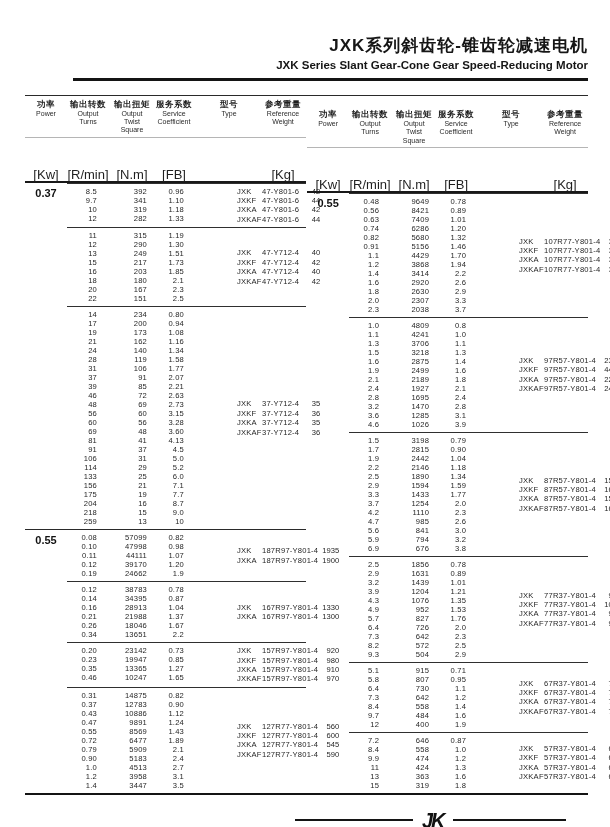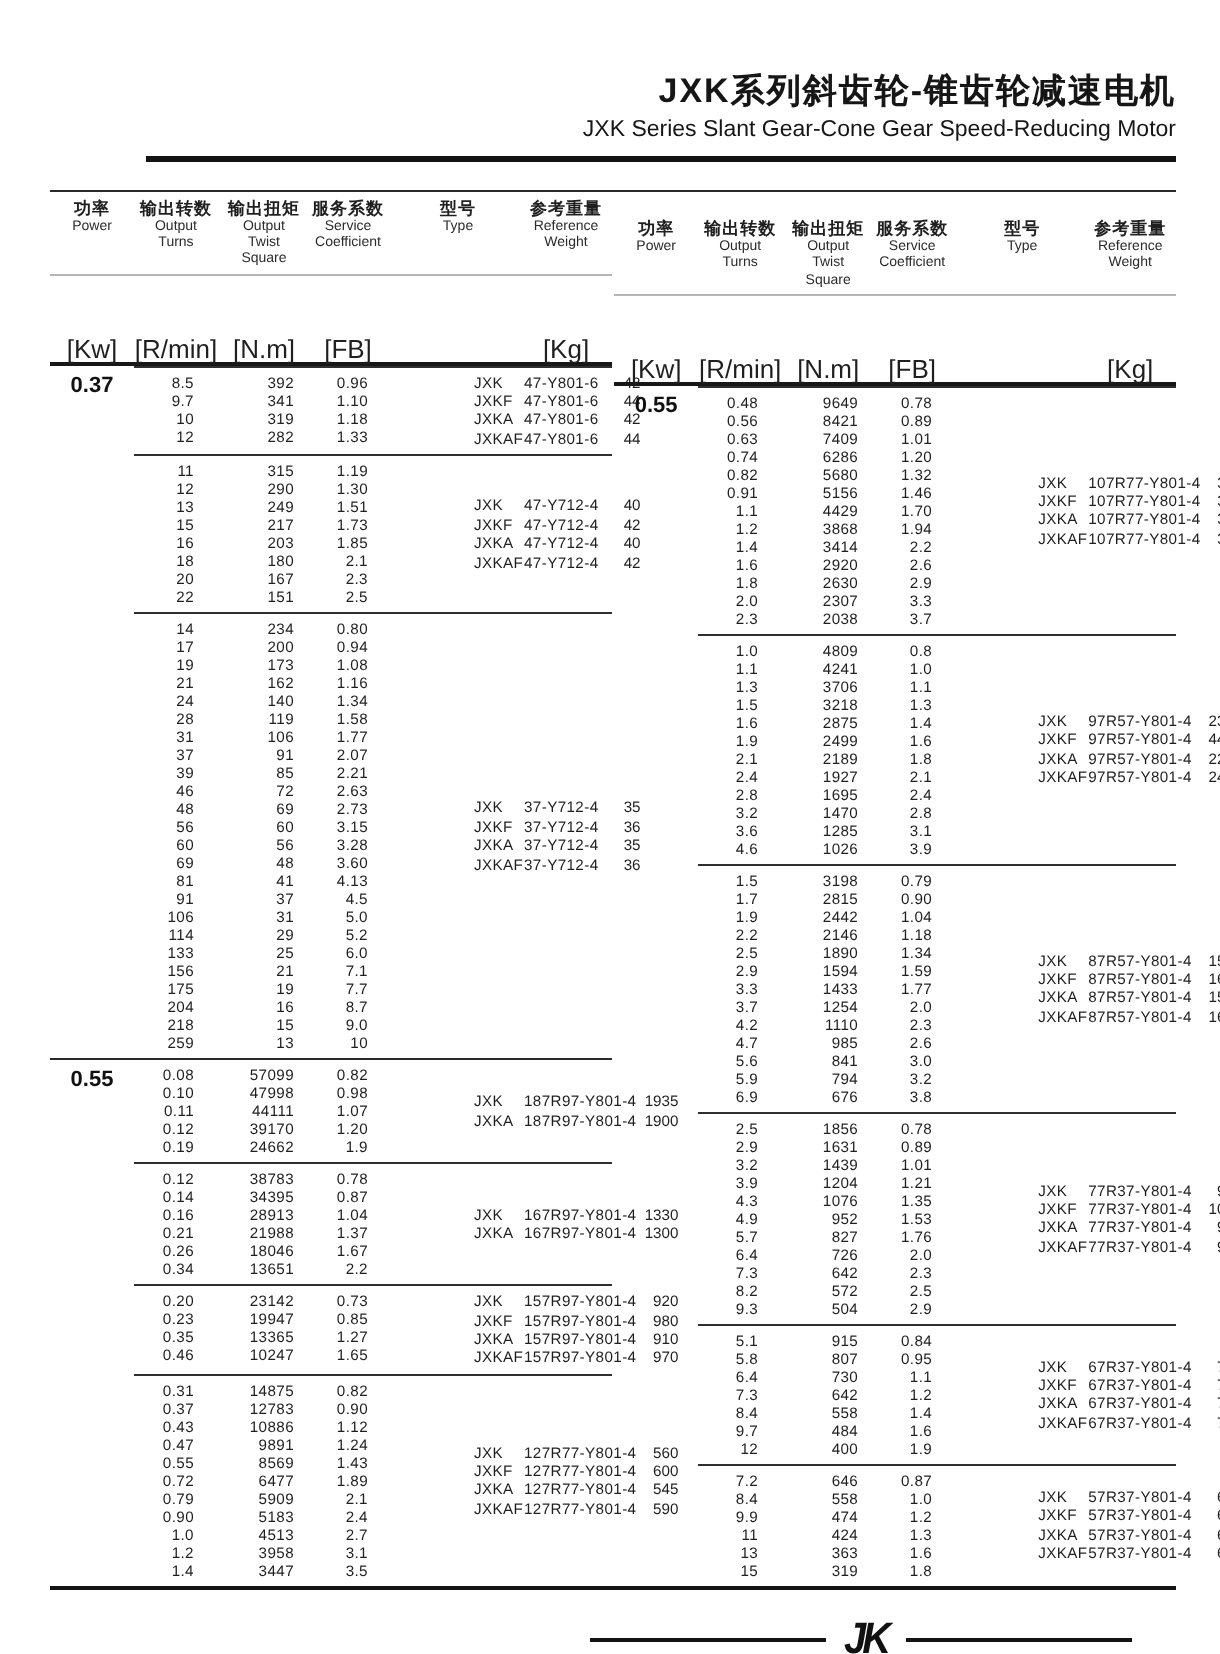--- a/index.html
+++ b/index.html
@@ -7,21 +7,21 @@
   .page {
     position:relative; width:610px; height:827px; background:#fff;
     font-family:"Liberation Sans","DejaVu Sans",sans-serif; color:#1f1f1f;
     overflow:hidden;
   }
   .content { margin:0 22px 0 25px; }
 
   
   .doc-header { padding-top:34px; text-align:right; }
   .title-zh { font-size:17px; font-weight:bold; letter-spacing:1px; color:#161616; }
-  .title-en { font-size:11.5px; font-weight:normal; margin-top:2px; color:#161616; }
+  .title-en { font-size:11.5px; font-weight:bold; margin-top:2px; color:#161616; }
   .title-rule { height:3px; background:#141414; width:515px; margin-left:auto; margin-top:7px; }
 
   
   .spec-table { display:flex; margin-top:14px; border-top:1.2px solid #2a2a2a; border-bottom:2.5px solid #141414;align-items:flex-end; }
   .half { flex:1; min-width:0; }
   .vdivider { width:1.2px; background:#2a2a2a; }
 
   .thead { border-bottom:2px solid #181818; }
   .th-main { display:grid; grid-template-columns:42px 42px 46px 38px 72px 36px; padding:3px 0 2px 0; min-height:37px; }
   .th-col { text-align:center; }
@@ -1034,21 +1034,21 @@
               </div>
             </div>
           </div>
           <div class="tgroup">
             <div class="gpower"></div>
             <div class="gbody">
               <div class="grows">
                 <div class="trow">
                   <span class="cell c-rpm">5.1</span>
                   <span class="cell c-tq">915</span>
-                  <span class="cell c-fb">0.84</span>
+                  <span class="cell c-fb">0.71</span>
                 </div>
                 <div class="trow">
                   <span class="cell c-rpm">5.8</span>
                   <span class="cell c-tq">807</span>
                   <span class="cell c-fb">0.95</span>
                 </div>
                 <div class="trow">
                   <span class="cell c-rpm">6.4</span>
                   <span class="cell c-tq">730</span>
                   <span class="cell c-fb">1.1</span>

